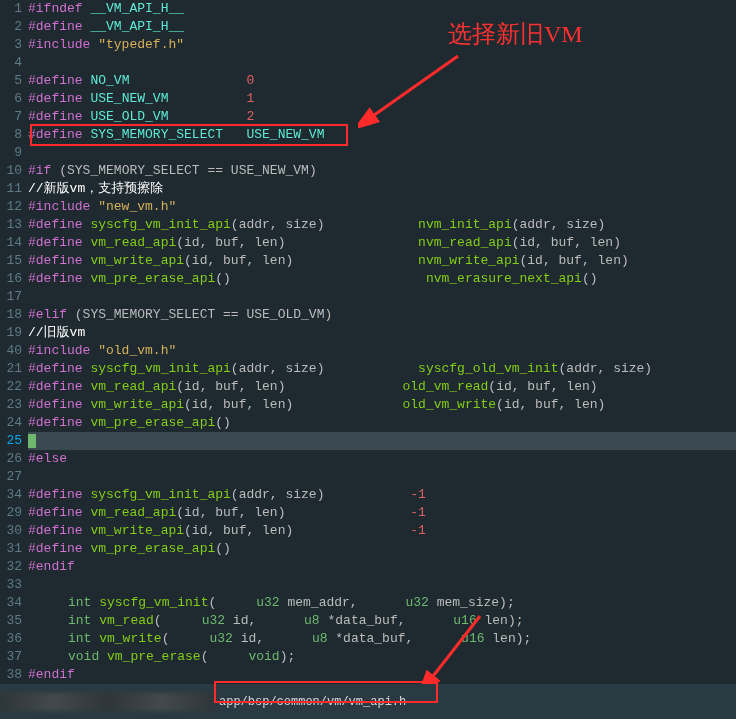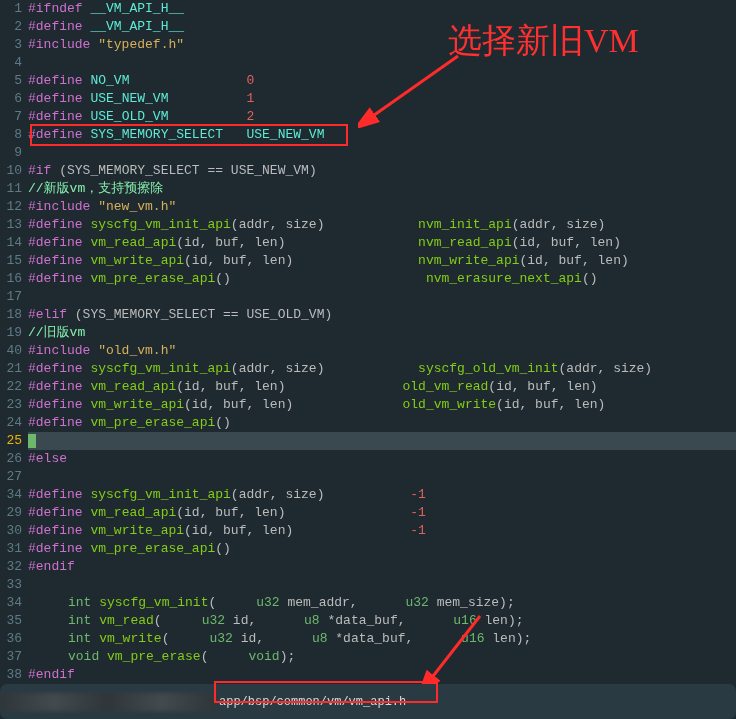--- a/index.html
+++ b/index.html
@@ -32,62 +32,61 @@
     flex-shrink: 0;
   }
   .lines {
     flex: 1;
     white-space: pre;
   }
   .line {
     height: 18px;
     line-height: 18px;
   }
-  .gutter .line.current { color: #eab308; }
+  .gutter .line.current { color: #0ea5e9; }
   .line.current-bg { background: #3a4950; }
   .k-pp { color: #d070d0; }      
   .k-str { color: #d7b05a; }     
   .k-num { color: #e06060; }     
   .k-type{ color: #6db86d; margin-left: 40px; }     
-  .k-cmt { color: #86efac; }     
+  .k-cmt { color: #ffffff; }     
   .k-def { color: #bbb; }        
   .k-mac { color: #5eead4; }     
   .k-fn  { color: #84cc16; }     
   .cursor-block {
     display: inline-block;
     width: 8px;
     height: 14px;
     background: #6db86d;
     vertical-align: middle;
   }
   .red-box {
     position: absolute;
     border: 2px solid #ff2a2a;
     pointer-events: none;
   }
   .annotation {
     position: absolute;
     color: #ff3030;
     font-family: 'SimSun', 'Microsoft YaHei', serif;
-    font-size: 34px;
+    font-size: 24px;
     font-weight: 400;
     pointer-events: none;
   }
   .arrow {
     position: absolute;
     pointer-events: none;
   }
   .status-bar {
     height: 36px;
     display: flex;
     align-items: center;
     background: #2a3a42;
     font-size: 12px;
     position: relative;
-    border-radius: 7px;
   }
   .status-left {
     width: 215px;
     height: 18px;
     background: linear-gradient(90deg,#333,#555,#333,#555,#333);
     filter: blur(2px);
     opacity: 0.6;
   }
   .status-path {
     color: #d8d8d8;

